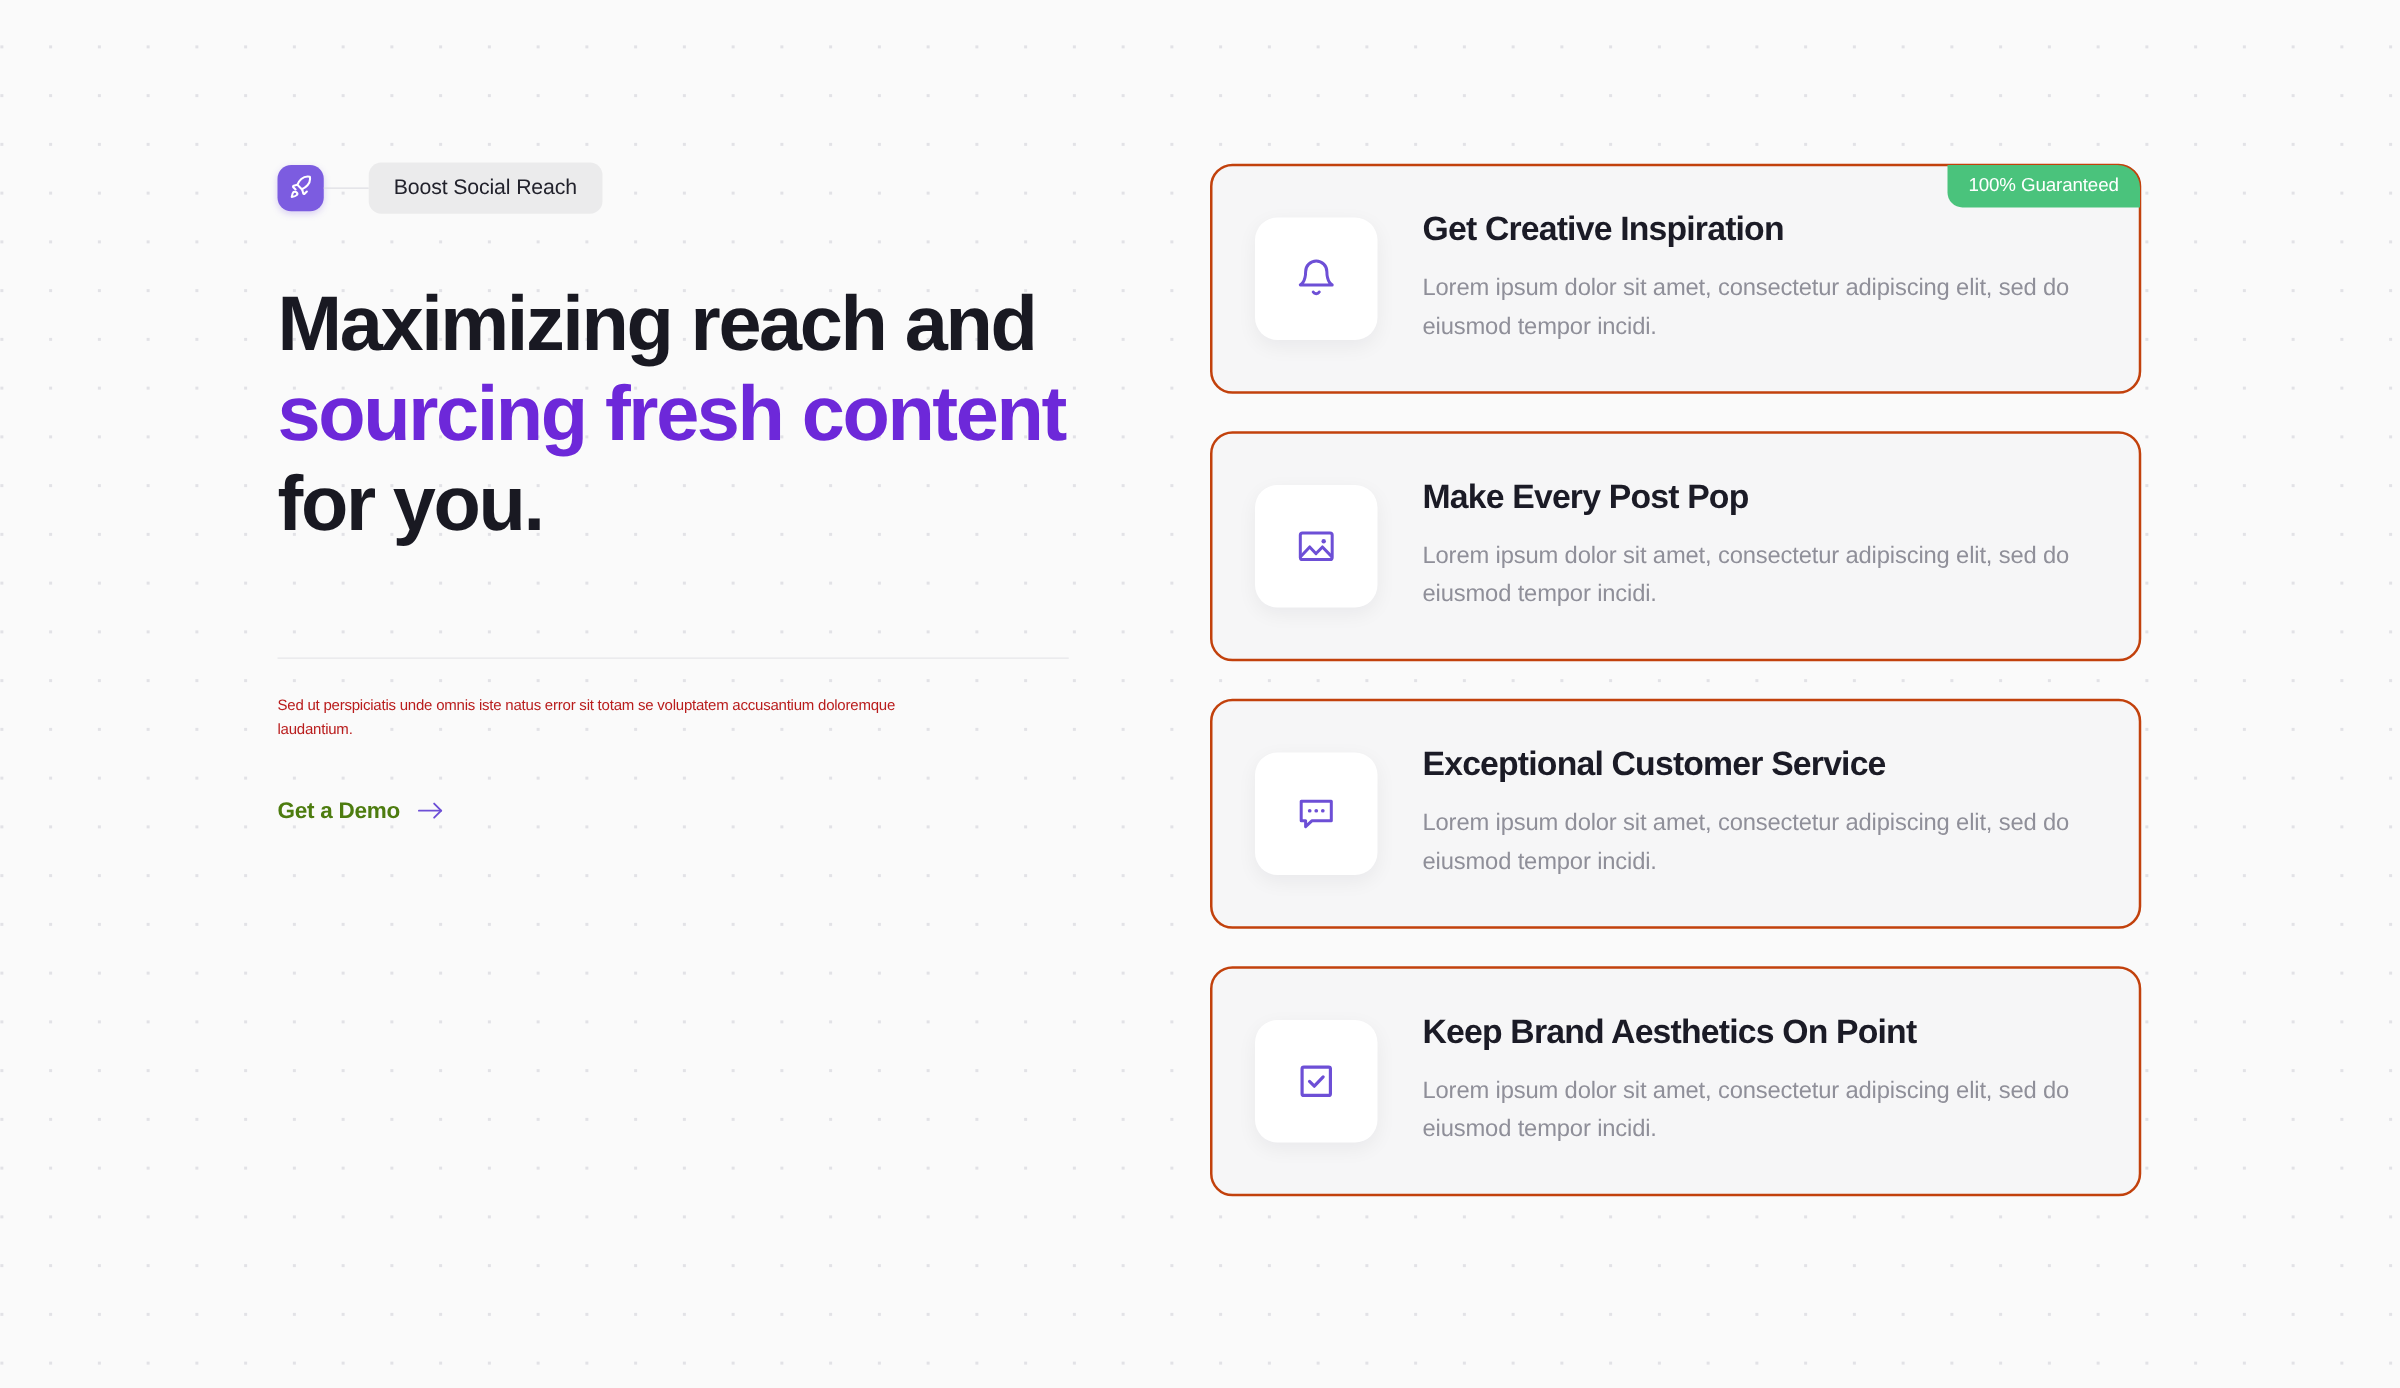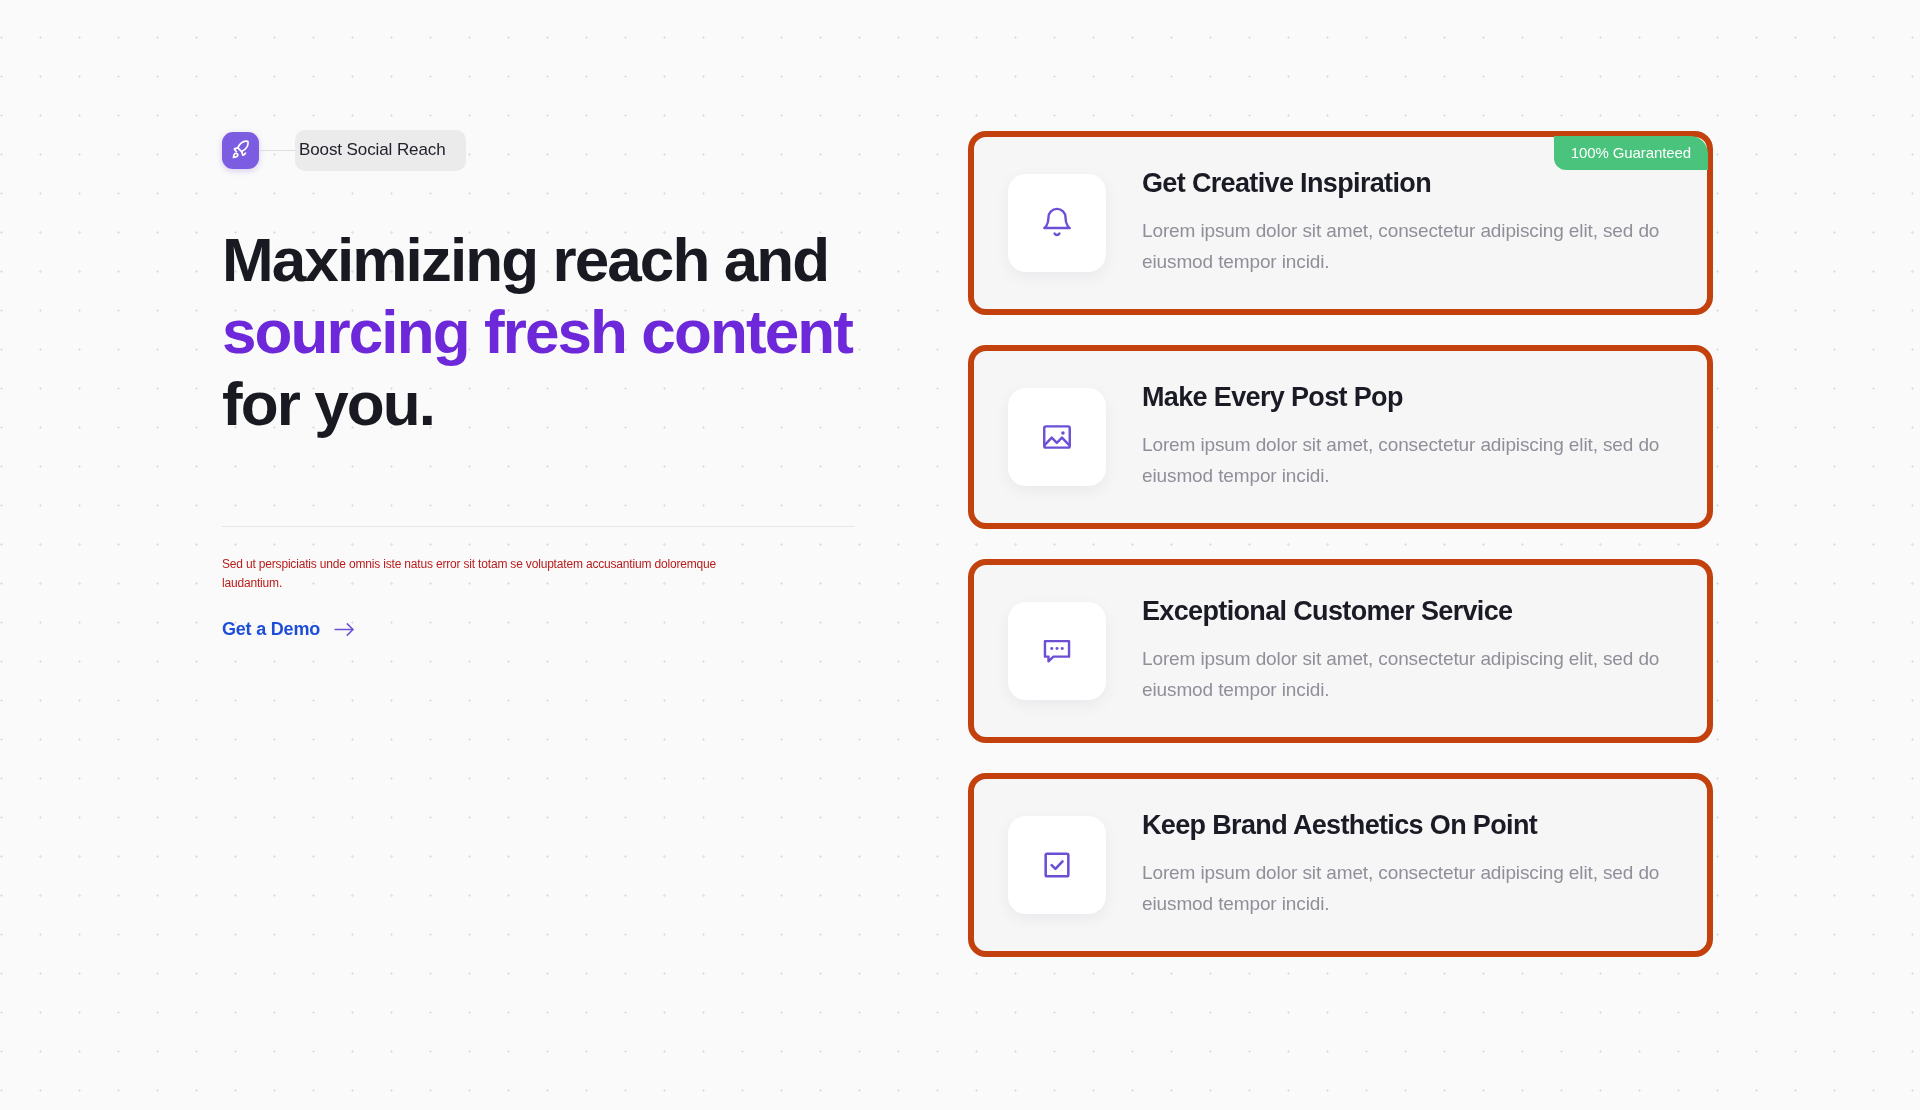--- a/index.html
+++ b/index.html
@@ -57,21 +57,21 @@
   .eyebrow-connector {
     width: 36px;
     height: 1px;
     background: #dedee3;
     flex: none;
   }
 
   .eyebrow-pill {
     background: #ebebec;
     border-radius: 10px;
-    padding: 10px 20px 11px 4px;
+    padding: 10px 20px 11px 20px;
     font-size: 17px;
     font-weight: 500;
     letter-spacing: -0.1px;
     color: #22222c;
     white-space: nowrap;
   }
 
   
   .headline {
     margin-top: 52px;
@@ -97,27 +97,27 @@
     margin-top: 28px;
     width: 520px;
     font-size: 12px;
     line-height: 1.62;
     color: #b91c1c;
     letter-spacing: -0.18px;
   }
 
   
   .demo-link {
-    margin-top: 25px;
+    margin-top: 44px;
     display: inline-flex;
     align-items: center;
     gap: 14px;
     font-size: 18px;
     font-weight: 600;
-    color: #1d4ed8;
+    color: #4d7c0f;
     letter-spacing: -0.2px;
     text-decoration: none;
     cursor: pointer;
   }
 
   .demo-link .arrow { display: flex; align-items: center; }
 
   
   .cards {
     position: absolute;
@@ -125,21 +125,21 @@
     top: 131px;
     width: 745px;
     display: flex;
     flex-direction: column;
     gap: 30px;
   }
 
   .card {
     position: relative;
     background: #f6f6f7;
-    border: 6px solid #c2410c;
+    border: 2px solid #c2410c;
     border-radius: 18px;
     height: 184px;
     padding: 0 34px;
     display: flex;
     align-items: center;
     gap: 36px;
   }
 
   .card-icon-tile {
     width: 98px;

